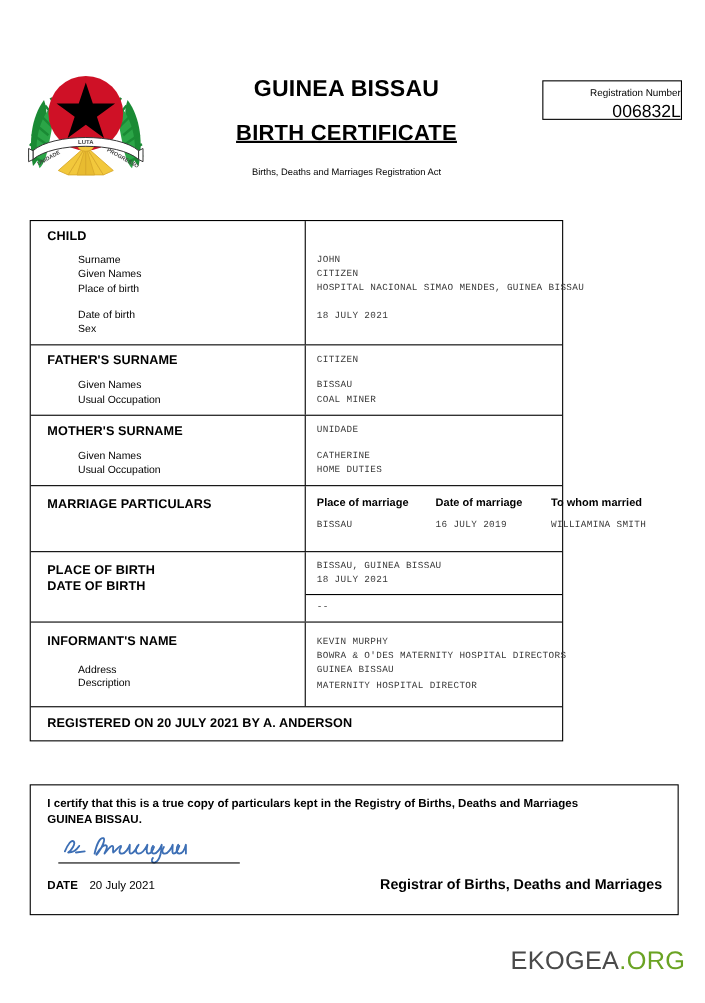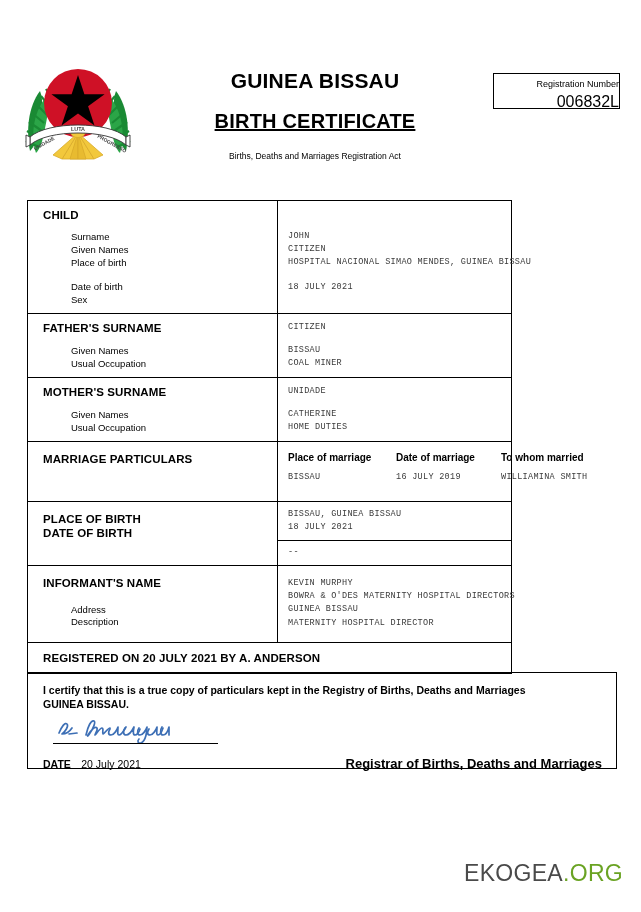--- a/index.html
+++ b/index.html
@@ -166,23 +166,23 @@
   .pob-bot {
     padding: 5px 0 6px 10px;
     box-sizing: border-box;
     min-height: 22px;
   }
 
   
   .certify-box {
     position: absolute;
     left: 27px;
-    top: 672px;
+    top: 713px;
     width: 590px;
-    height: 97px;
+    height: 119px;
     border: 1.3px solid #000000;
     box-sizing: border-box;
     padding: 10px 14px 0 15px;
   }
   .certify-text {
     font-size: 10.5px;
     font-weight: bold;
     line-height: 1.35;
   }
   .sig-wrap {

